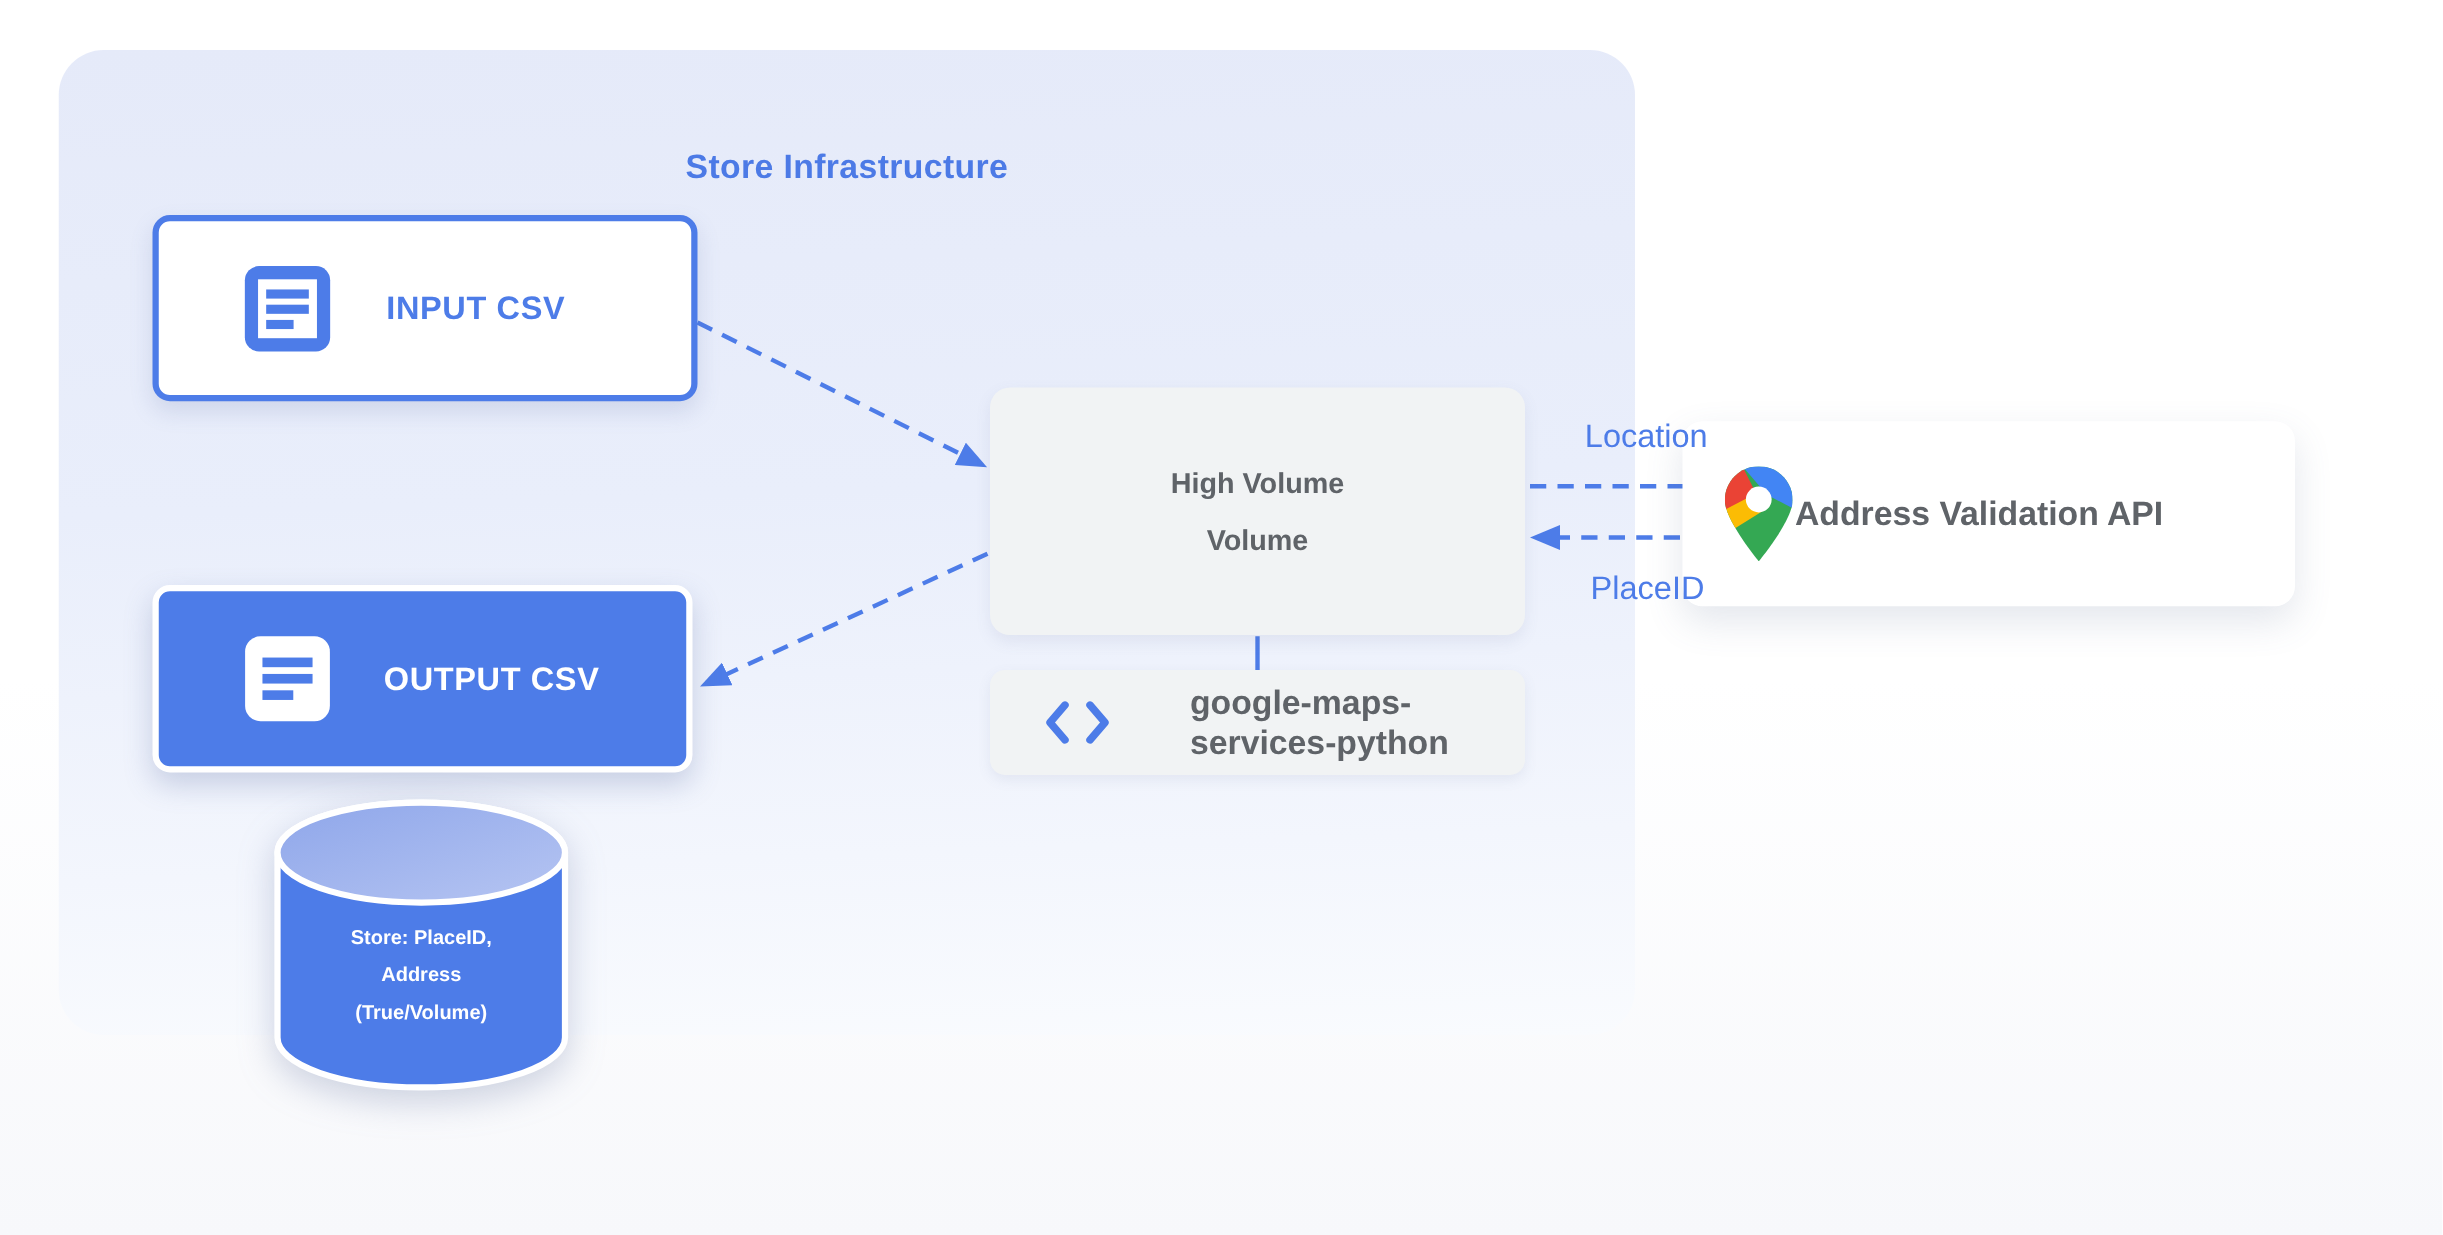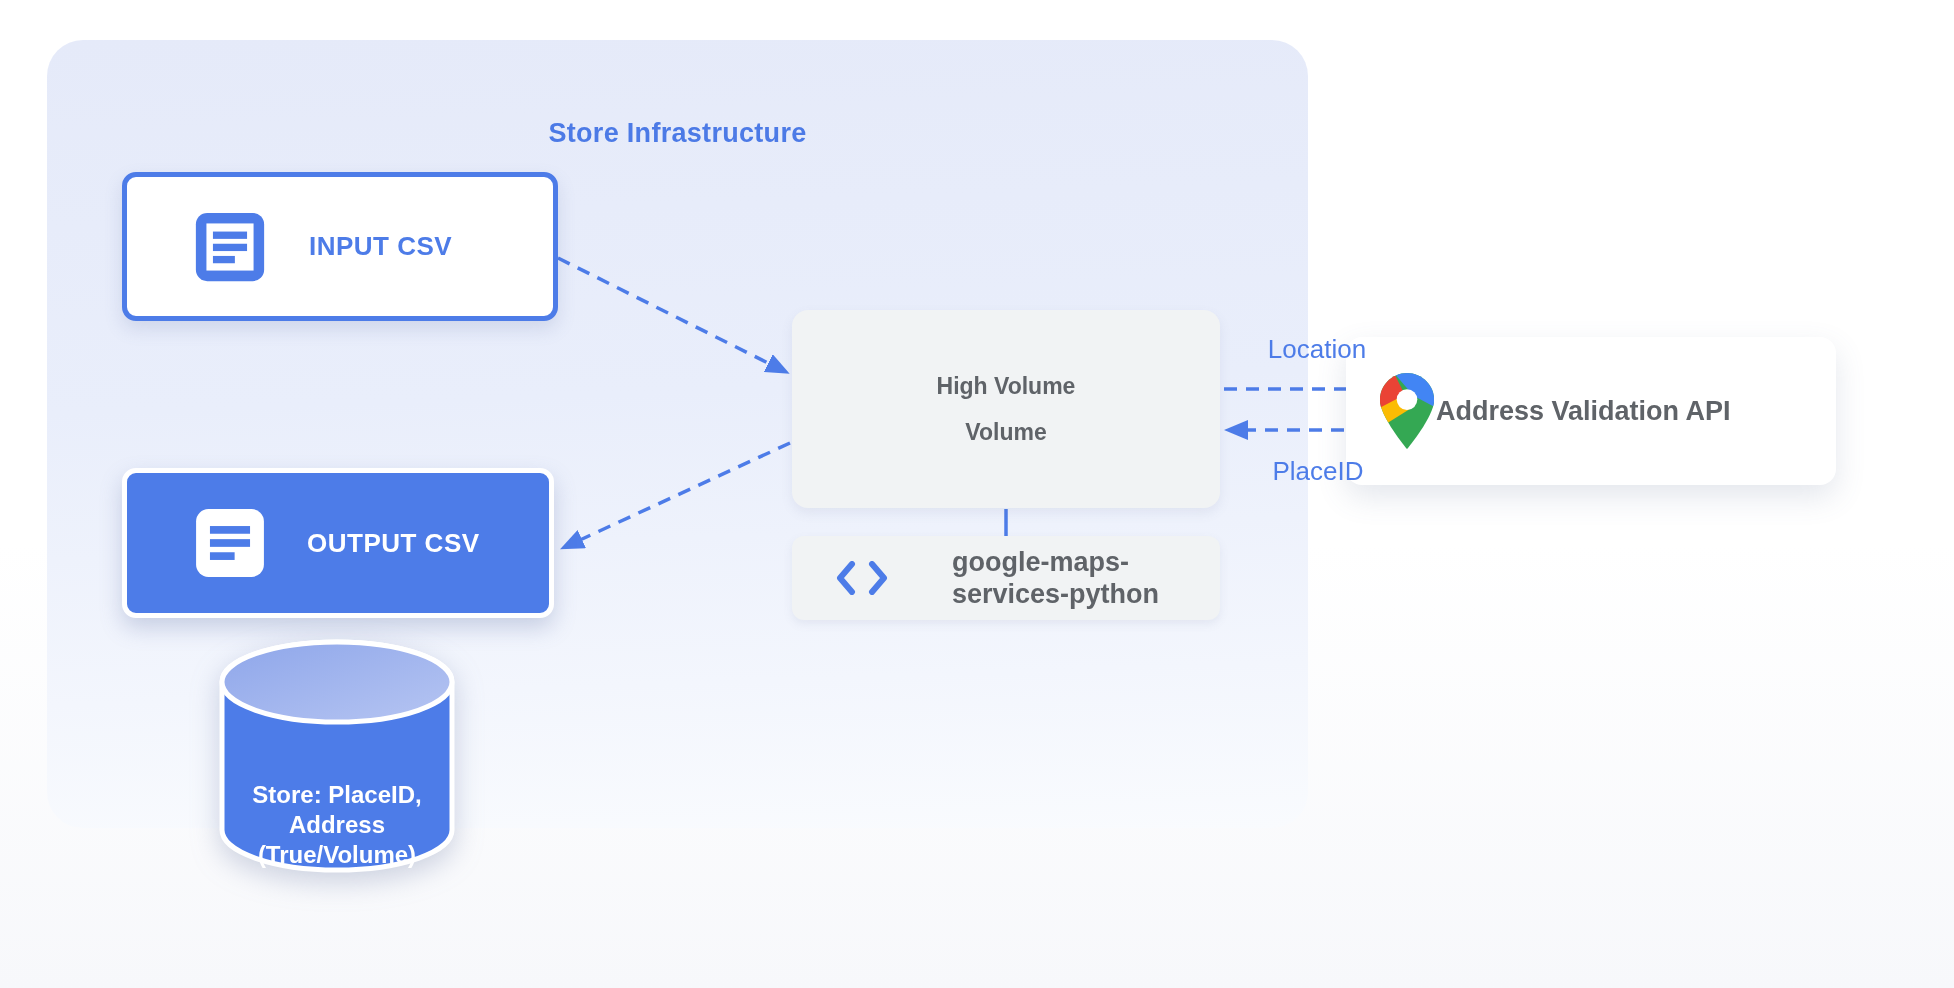--- a/index.html
+++ b/index.html
@@ -41,21 +41,21 @@
 
   .api-card{left:1346px;top:337px;width:490px;height:148px;background:#ffffff;
          border-radius:16px;box-shadow:0 12px 30px rgba(90,105,140,.16);
          padding-left:32px;}
   .api-card .label{font-size:27px;font-weight:bold;color:#5f6368;}
 
   
   .cyl{position:absolute;left:218px;top:636px;width:238px;height:240px;}
   .cyl svg{filter:drop-shadow(0 9px 14px rgba(95,112,160,.30));}
   .cyl .store-text{position:absolute;left:0;top:100px;width:100%;text-align:center;
-         font-size:24px;line-height:30px;font-weight:bold;color:#ffffff;margin-top:44px;}
+         font-size:16px;line-height:30px;font-weight:bold;color:#ffffff;}
   .cyl .store-text span{display:block;}
 
   
   .flow-label{position:absolute;transform:translate(-50%,-50%);
          font-size:26px;color:#4d7ce8;text-align:center;}
 
   .overlay{position:absolute;left:0;top:0;width:1954px;height:988px;pointer-events:none;}
 </style>
 </head>
 <body>

